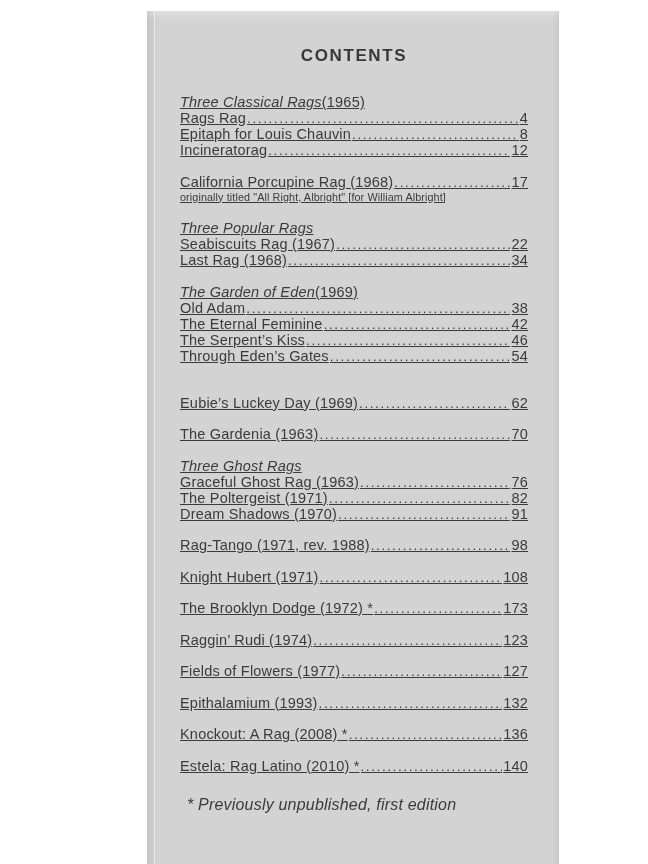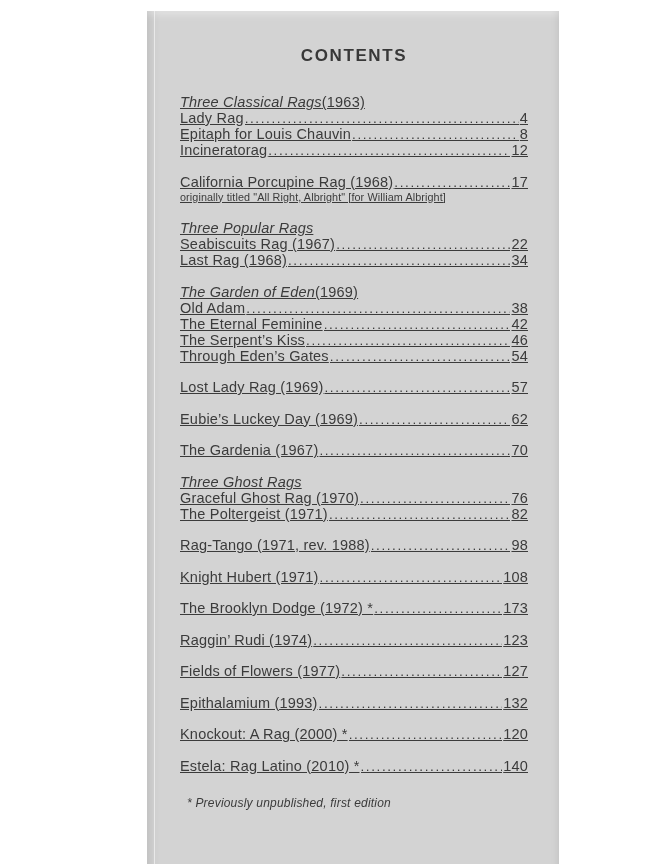--- a/index.html
+++ b/index.html
@@ -65,38 +65,38 @@
     font-size: 10.8px;
     line-height: 15px;
     height: 15px;
     letter-spacing: 0.1px;
     white-space: nowrap;
   }
   .footnote {
     margin-top: 22px;
     padding-left: 7px;
     font-style: italic;
-    font-size: 12px;
+    font-size: 16px;
     letter-spacing: 0.2px;
     color: #3b3b3b;
   }
 </style>
 </head>
 <body>
 
 <div class="canvas">
   <div class="page">
     <h1 class="title">CONTENTS</h1>
     <div class="toc" id="toc-list">
         <div class="row group">
           <span class="ital">Three Classical Rags</span>
-          <span class="rom"> (1963)</span>
-        </div>
-        <div class="row entry">
-          <span class="label">Lady Rag</span>
+          <span class="rom"> (1965)</span>
+        </div>
+        <div class="row entry">
+          <span class="label">Rags Rag</span>
           <span class="dots"></span>
           <span class="num">4</span>
         </div>
         <div class="row entry">
           <span class="label">Epitaph for Louis Chauvin </span>
           <span class="dots"></span>
           <span class="num">8</span>
         </div>
         <div class="row entry">
           <span class="label">Incineratorag</span>
@@ -143,51 +143,51 @@
           <span class="label">The Serpent’s Kiss </span>
           <span class="dots"></span>
           <span class="num">46</span>
         </div>
         <div class="row entry">
           <span class="label">Through Eden’s Gates</span>
           <span class="dots"></span>
           <span class="num">54</span>
         </div>
         <div class="gap"></div>
-        <div class="row entry">
-          <span class="label">Lost Lady Rag (1969) </span>
-          <span class="dots"></span>
-          <span class="num">57</span>
-        </div>
         <div class="gap"></div>
         <div class="row entry">
           <span class="label">Eubie’s Luckey Day (1969)</span>
           <span class="dots"></span>
           <span class="num">62</span>
         </div>
         <div class="gap"></div>
         <div class="row entry">
-          <span class="label">The Gardenia (1967) </span>
+          <span class="label">The Gardenia (1963) </span>
           <span class="dots"></span>
           <span class="num">70</span>
         </div>
         <div class="gap"></div>
         <div class="row group">
           <span class="ital">Three Ghost Rags</span>
         </div>
         <div class="row entry">
-          <span class="label">Graceful Ghost Rag (1970) </span>
+          <span class="label">Graceful Ghost Rag (1963) </span>
           <span class="dots"></span>
           <span class="num">76</span>
         </div>
         <div class="row entry">
           <span class="label">The Poltergeist (1971) </span>
           <span class="dots"></span>
           <span class="num">82</span>
         </div>
+        <div class="row entry">
+          <span class="label">Dream Shadows (1970) </span>
+          <span class="dots"></span>
+          <span class="num">91</span>
+        </div>
         <div class="gap"></div>
         <div class="row entry">
           <span class="label">Rag-Tango (1971, rev. 1988)</span>
           <span class="dots"></span>
           <span class="num">98</span>
         </div>
         <div class="gap"></div>
         <div class="row entry">
           <span class="label">Knight Hubert (1971) </span>
           <span class="dots"></span>
@@ -212,23 +212,23 @@
           <span class="num">127</span>
         </div>
         <div class="gap"></div>
         <div class="row entry">
           <span class="label">Epithalamium (1993)</span>
           <span class="dots"></span>
           <span class="num">132</span>
         </div>
         <div class="gap"></div>
         <div class="row entry">
-          <span class="label">Knockout: A Rag (2000) *</span>
-          <span class="dots"></span>
-          <span class="num">120</span>
+          <span class="label">Knockout: A Rag (2008) *</span>
+          <span class="dots"></span>
+          <span class="num">136</span>
         </div>
         <div class="gap"></div>
         <div class="row entry">
           <span class="label">Estela: Rag Latino (2010) * </span>
           <span class="dots"></span>
           <span class="num">140</span>
         </div>
       </div>
     <div class="footnote">* Previously unpublished, first edition</div>
   </div>

